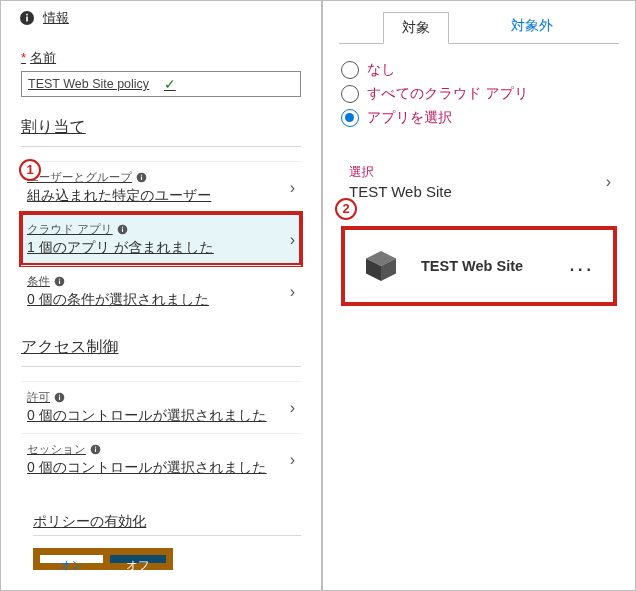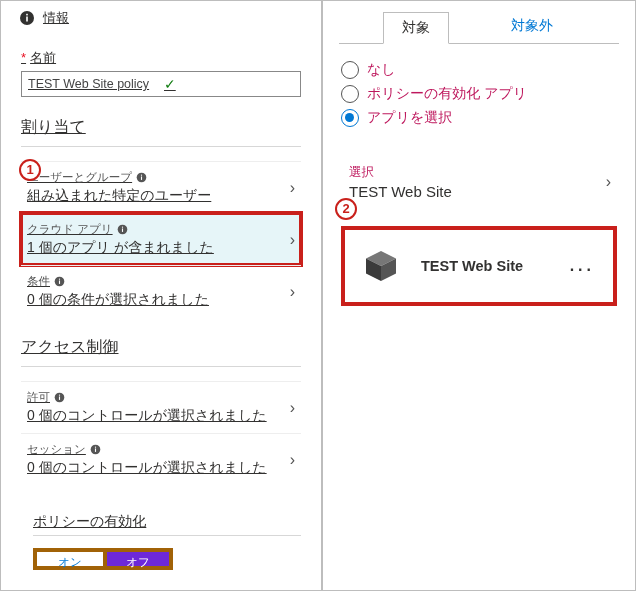--- a/index.html
+++ b/index.html
@@ -118,29 +118,29 @@
     border: none;
     margin-top: 6px;
   }
   .toggle-seg {
     width: 70px;
     height: 22px;
     font-size: 11.5px;
     text-align: center;
     line-height: 20px;
     cursor: pointer;
-    border: 4px solid #a16207;
+    border: 7px solid #a16207;
   }
   .toggle-seg.on {
     background: #fff;
     color: #0078d4;
     border-right: none;
   }
   .toggle-seg.off {
-    background: #6d28d9;
+    background: #0c4a6e;
     color: #fff;
   }
 
   
   .tabs {
     display: flex;
     padding: 10px 16px 0 16px;
   }
   .tab {
     padding: 6px 18px;
@@ -370,21 +370,21 @@
   </div>
   <hr class="tab-rule">
 
   <div class="radios">
     <div class="radio-row">
       <span class="radio"></span>
       <span>なし</span>
     </div>
     <div class="radio-row">
       <span class="radio"></span>
-      <span>ポリシーの有効化 アプリ</span>
+      <span>すべてのクラウド アプリ</span>
     </div>
     <div class="radio-row">
       <span class="radio sel"></span>
       <span>アプリを選択</span>
     </div>
   </div>
 
   <div class="choose-block">
     <div class="lab">選択</div>
     <div class="valr">TEST Web Site</div>

